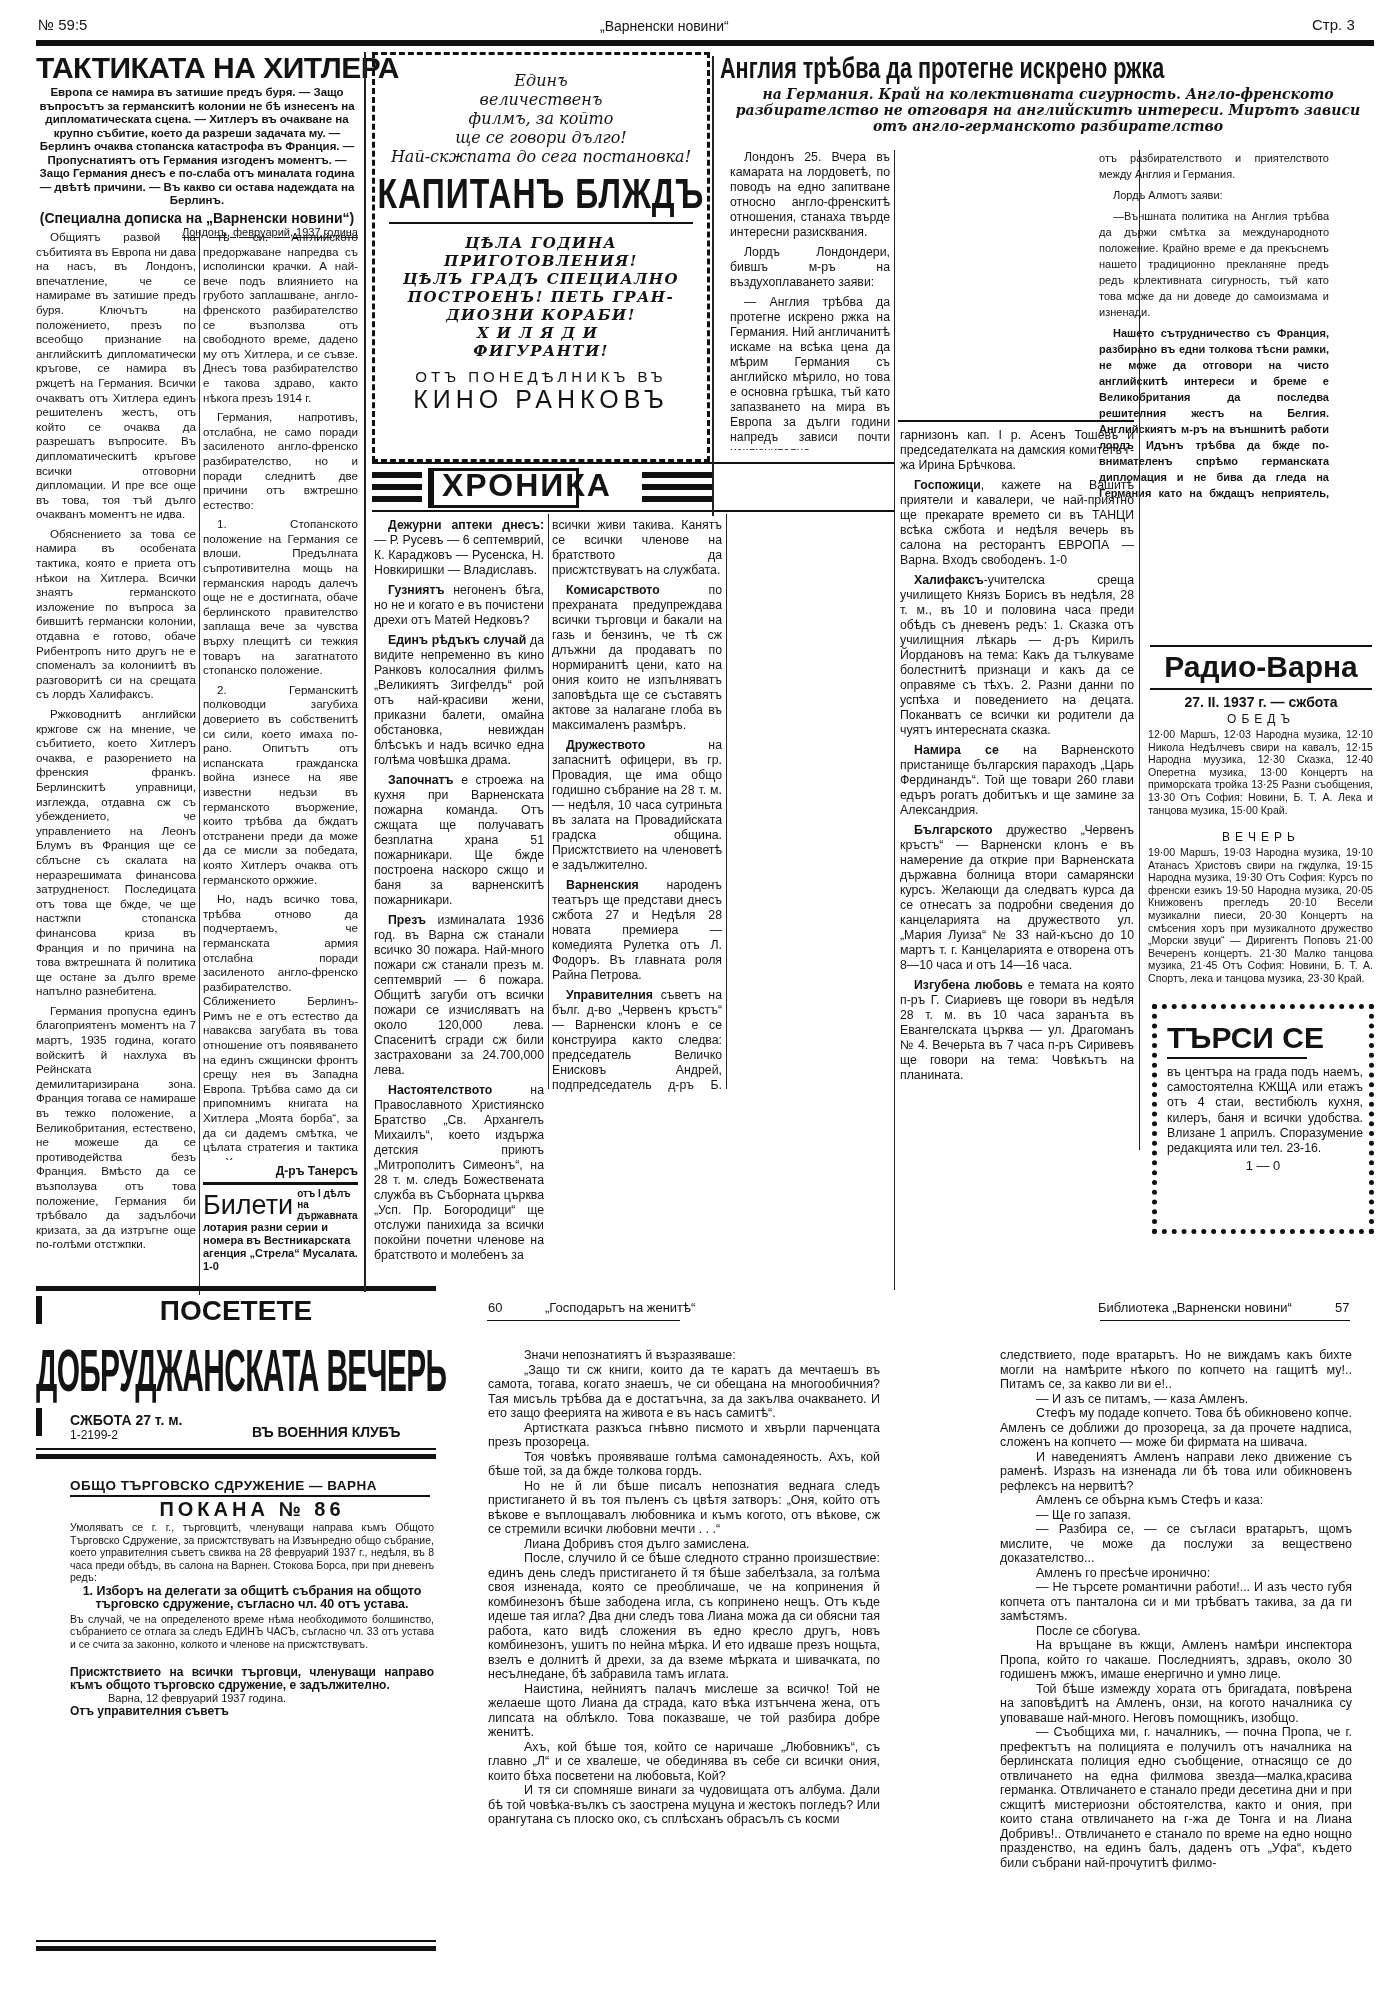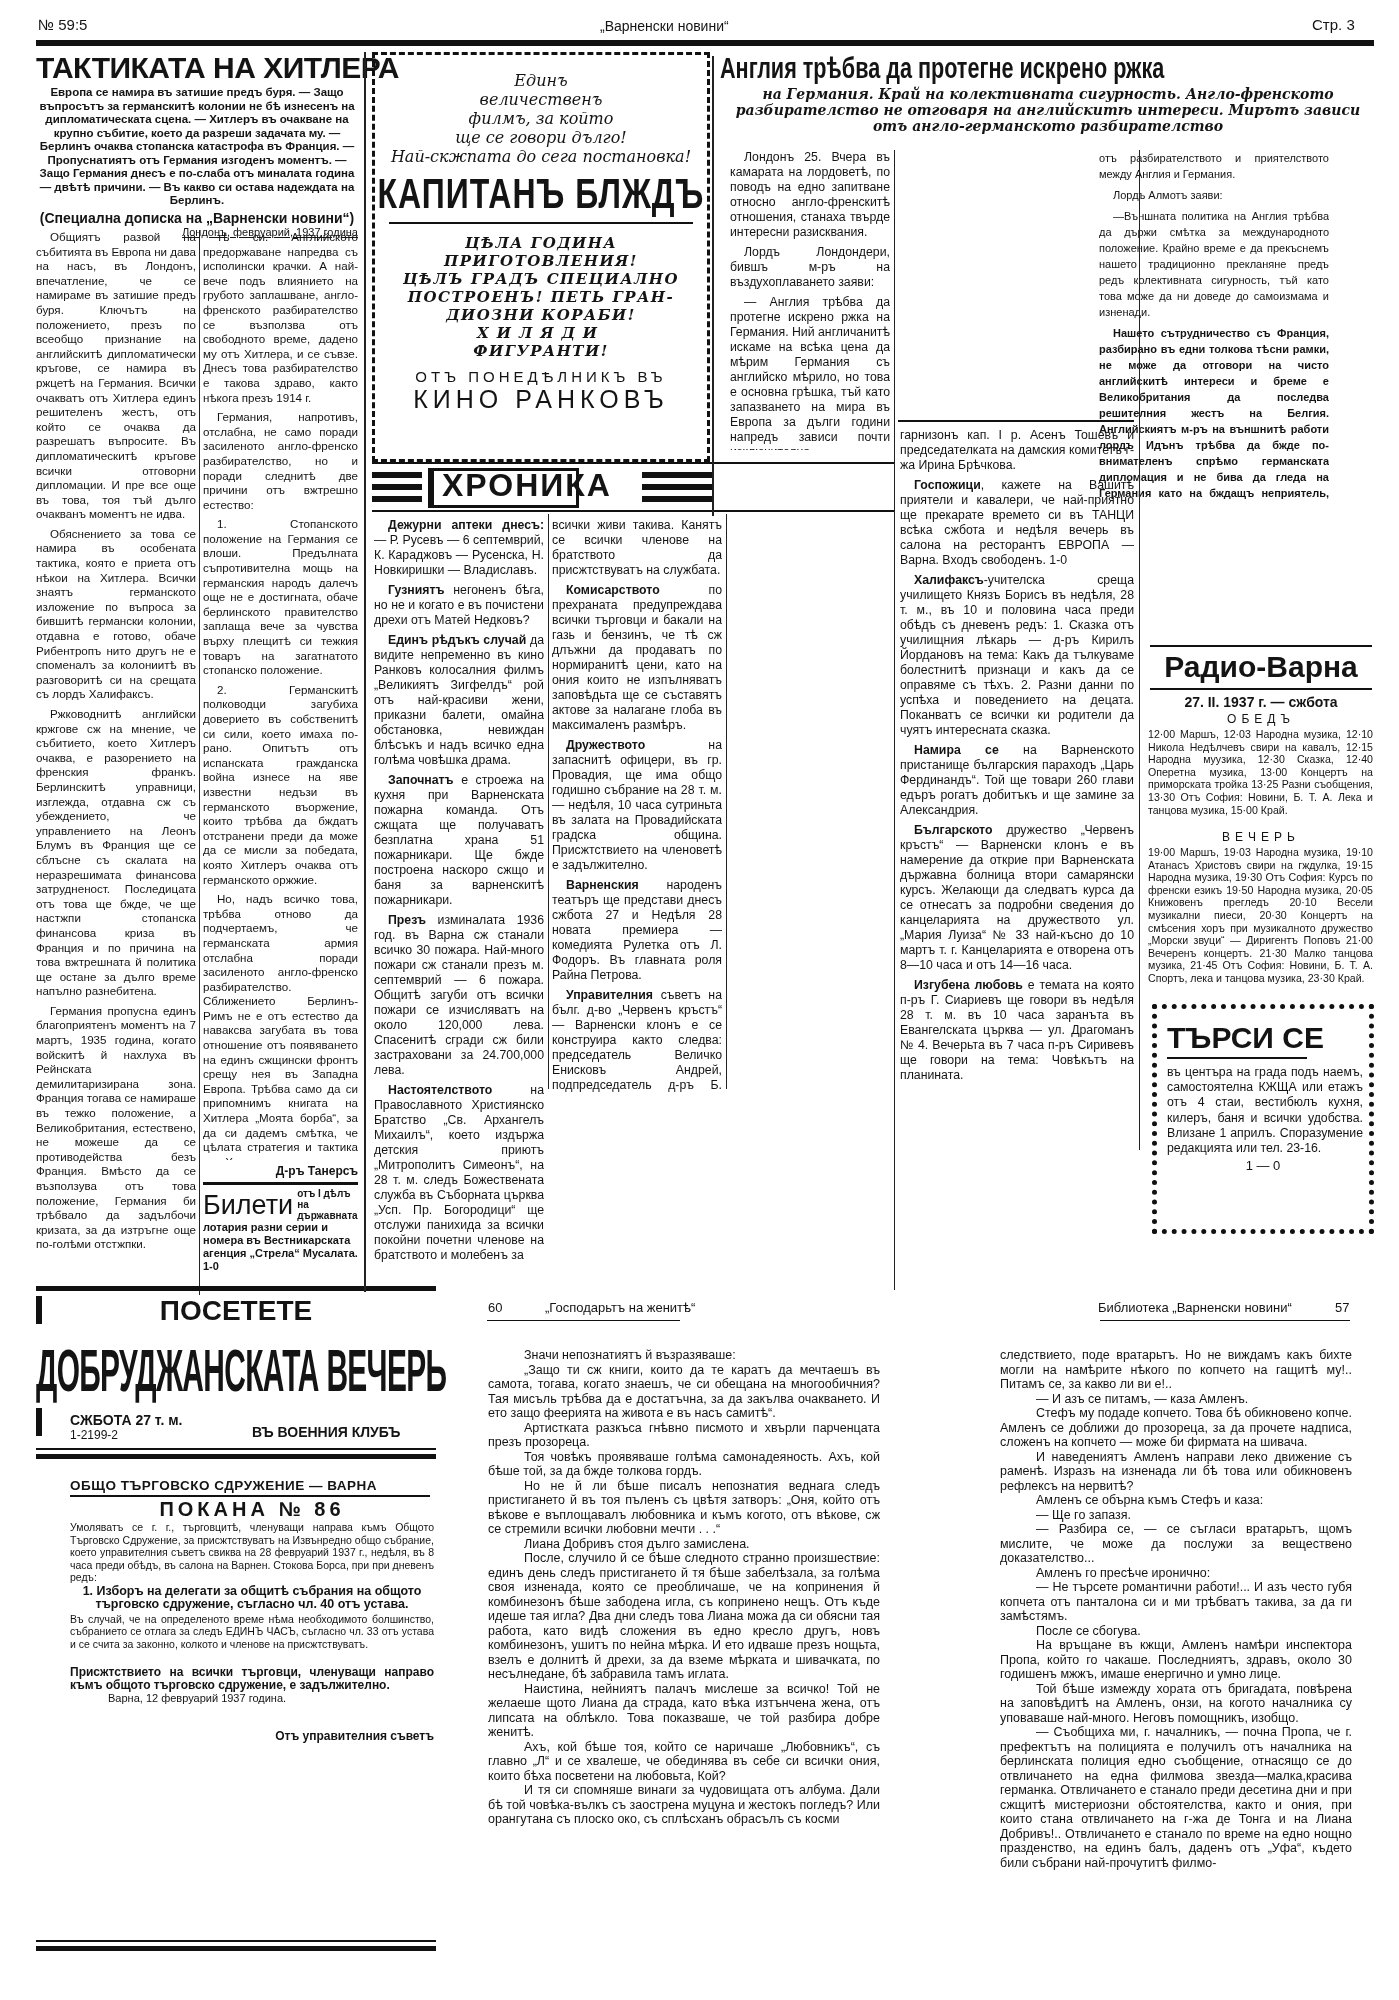--- a/index.html
+++ b/index.html
@@ -78,21 +78,21 @@
 
 <div class="abs" style="left:70px;top:1478px;width:364px;">
   <div style="font-family:'Liberation Sans',sans-serif;font-weight:bold;font-size:13.5px;letter-spacing:0.5px;white-space:nowrap;">ОБЩО ТЪРГОВСКО СДРУЖЕНИЕ — ВАРНА</div>
   <div class="rule" style="position:relative;width:360px;height:2px;margin-top:2px;"></div>
   <div style="text-align:center;font-family:'Liberation Sans',sans-serif;font-weight:bold;font-size:20px;letter-spacing:4px;line-height:24px;">ПОКАНА № 86</div>
   <div style="font-family:'Liberation Sans',sans-serif;font-size:10.5px;line-height:12.5px;text-align:justify;">Умоляватъ се г. г., търговцитѣ, членуващи направа къмъ Общото Търговско Сдружение, за присжтствуватъ на Извънредно общо събрание, което управителния съветъ свиква на 28 февруарий 1937 г., недѣля, въ 8 часа преди обѣдъ, въ салона на Варнен. Стокова Борса, при при дневенъ редъ:</div>
   <div style="font-family:'Liberation Sans',sans-serif;font-weight:bold;font-size:12.5px;line-height:13px;text-align:center;margin-top:1px;">1. Изборъ на делегати за общитѣ събрания на общото търговско сдружение, съгласно чл. 40 отъ устава.</div>
   <div style="font-family:'Liberation Sans',sans-serif;font-size:10.5px;line-height:12.5px;text-align:justify;margin-top:2px;">Въ случай, че на определеното време нѣма необходимото болшинство, събранието се отлага за следъ ЕДИНЪ ЧАСЪ, съгласно чл. 33 отъ устава и се счита за законно, колкото и членове на присжтствуватъ.</div>
   <div style="font-family:'Liberation Sans',sans-serif;font-weight:bold;font-size:12px;line-height:13px;text-align:justify;margin-top:16px;">Присжтствието на всички търговци, членуващи направо къмъ общото търговско сдружение, е задължително.</div>
   <div style="font-family:'Liberation Sans',sans-serif;font-size:11px;padding-left:38px;">Варна, 12 февруарий 1937 година.</div>
-  <div style="font-family:'Liberation Sans',sans-serif;font-weight:bold;font-size:12px;text-align:right;margin-top:25px;">Отъ управителния съветъ</div>
+  <div style="font-family:'Liberation Sans',sans-serif;font-weight:bold;font-size:12px;text-align:left;">Отъ управителния съветъ</div>
 </div>
 <div class="rule" style="left:36px;top:1940px;width:400px;height:2px;"></div>
 <div class="rule" style="left:36px;top:1946px;width:400px;height:5px;"></div>
 
 <div class="vrule" style="left:364px;top:52px;height:1240px;"></div>
 <div class="abs dash-border" style="left:372px;top:52px;width:332px;height:404px;">
   <div class="ital center" style="font-size:16px;line-height:19px;margin-top:16px;">
     <div>Единъ</div>
     <div>величественъ</div>
     <div>филмъ, за който</div>

